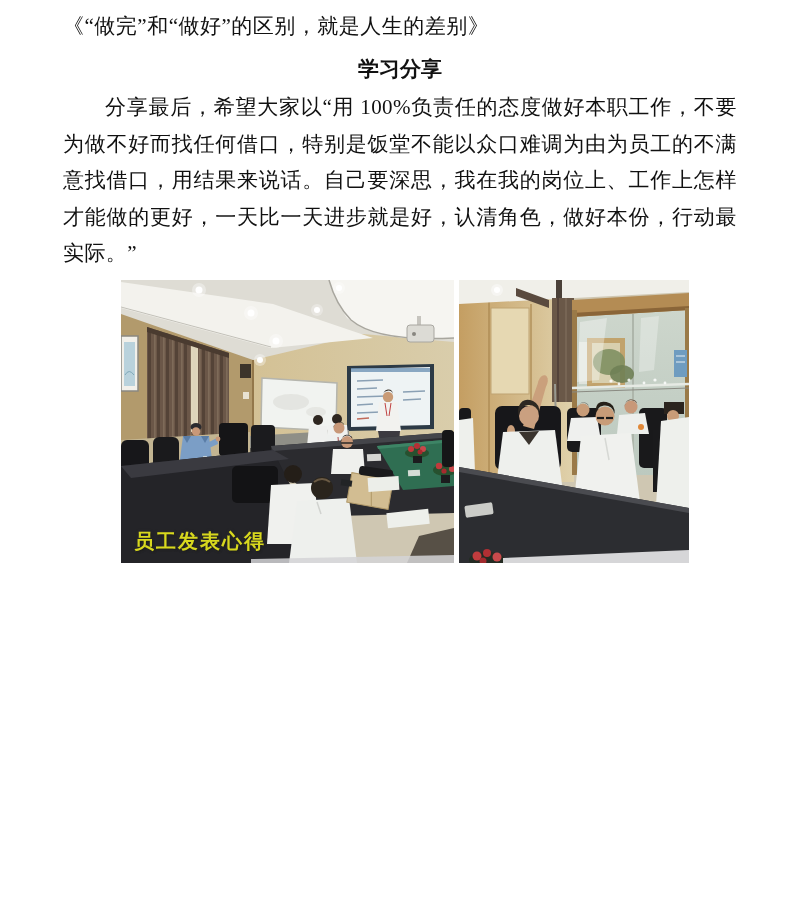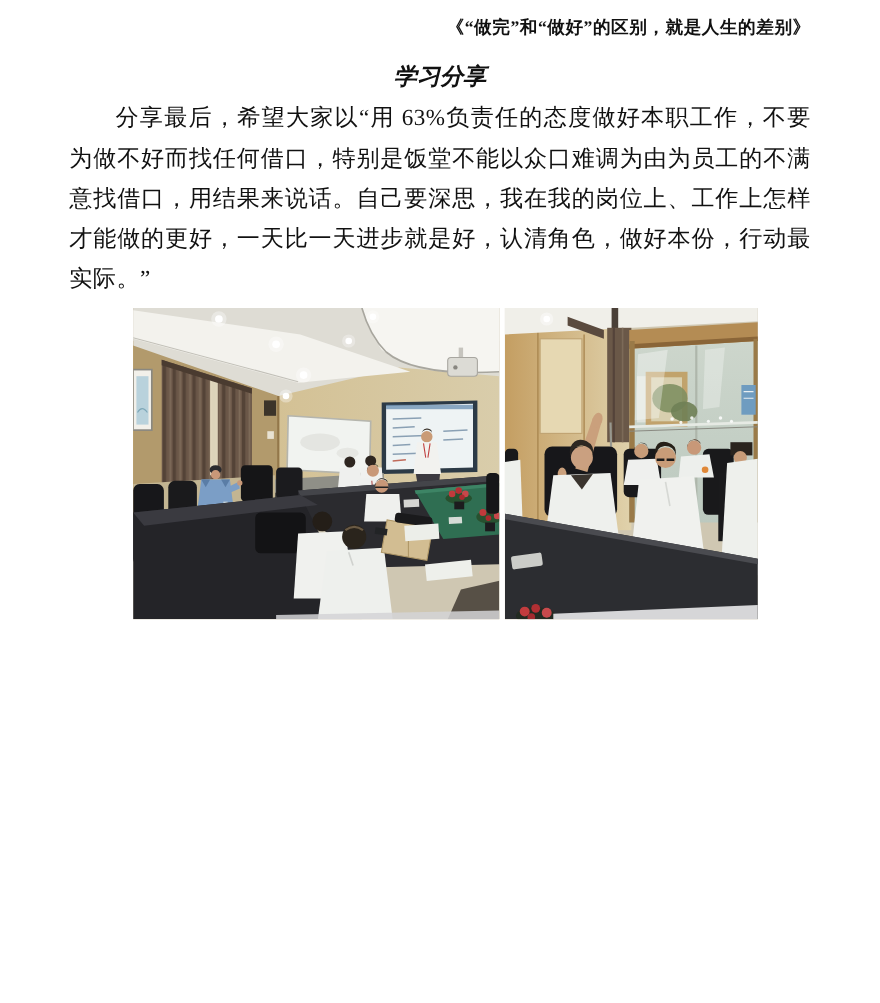--- a/index.html
+++ b/index.html
@@ -3,26 +3,26 @@
 <meta charset="utf-8">
 <style>
   html,body{margin:0;padding:0;background:#ffffff;}
   body{
     width:800px;height:912px;overflow:hidden;
     font-family:"Liberation Serif","DejaVu Serif",serif;
     color:#111;
   }
   .doc{width:800px;height:912px;box-sizing:border-box;padding:0 63px;}
   .doc-title{
-    font-size:16px;font-weight:bold;text-align:right;
+    font-size:21px;font-weight:normal;text-align:left;
     margin:12px 0 0 0;line-height:28px;letter-spacing:.5px;
   }
   .doc-subtitle{
     font-size:21px;font-weight:bold;text-align:center;
-    margin:15px 0 0 0;line-height:28px;font-style:italic;
+    margin:15px 0 0 0;line-height:28px;
   }
   .para{
     font-size:21px;line-height:36.6px;text-align:justify;
     text-indent:2em;margin:0;letter-spacing:.4px;
   }
   .para:first-of-type{margin-top:6px;}
   .para .lead{font-weight:bold;}
   .photos{
     display:flex;gap:5px;margin-left:58px;margin-top:8px;
   }
@@ -41,21 +41,21 @@
 </head>
 <body>
 
 <div class="doc">
 
   <h1 class="doc-title">《“做完”和“做好”的区别，就是人生的差别》</h1>
   <h2 class="doc-subtitle">学习分享</h2>
 
 
 
-  <p class="para">分享最后，希望大家以“用 63%负责任的态度做好本职工作，不要为做不好而找任何借口，特别是饭堂不能以众口难调为由为员工的不满意找借口，用结果来说话。自己要深思，我在我的岗位上、工作上怎样才能做的更好，一天比一天进步就是好，认清角色，做好本份，行动最实际。”</p>
+  <p class="para">分享最后，希望大家以“用 100%负责任的态度做好本职工作，不要为做不好而找任何借口，特别是饭堂不能以众口难调为由为员工的不满意找借口，用结果来说话。自己要深思，我在我的岗位上、工作上怎样才能做的更好，一天比一天进步就是好，认清角色，做好本份，行动最实际。”</p>
 
   <div class="photos">
 
     <div class="photo photo-left">
       <svg viewBox="0 0 333 283">
         <defs>
           <linearGradient id="wallL" x1="0" y1="0" x2="1" y2="0">
             <stop offset="0" stop-color="#c09a56"></stop>
             <stop offset="0.35" stop-color="#d3c093"></stop>
             <stop offset="1" stop-color="#d9cdab"></stop>
@@ -238,20 +238,21 @@
           <line x1="248" y1="198" x2="253" y2="226" stroke="#b09868" transform="rotate(10 249 211)"></line>
           <rect x="238" y="188" width="34" height="9" rx="3" fill="#1a1a1c" transform="rotate(8 255 192)"></rect>
           <rect x="220" y="200" width="11" height="6" fill="#222426" transform="rotate(8 225 203)"></rect>
           <rect x="247" y="197" width="31" height="14" fill="#eceee9" transform="rotate(-4 262 204)"></rect>
           <rect x="266" y="231" width="42" height="15" fill="#eef0eb" transform="rotate(-6 287 238)"></rect>
           <polygon points="298,256 333,248 333,283 286,283" fill="#575046"></polygon>
         </g>
 
         <polygon points="130,279 333,275 333,283 130,283" fill="#d4d4d6" opacity="0.85"></polygon>
       </svg>
+      <div class="photo-caption">员工发表心得</div>
     </div>
 
     <div class="photo photo-right">
       <svg viewBox="0 0 230 283">
         <defs>
           <linearGradient id="wallR" x1="0" y1="0" x2="1" y2="0">
             <stop offset="0" stop-color="#c49e62"></stop>
             <stop offset="1" stop-color="#e0d2ac"></stop>
           </linearGradient>
           <linearGradient id="glassG" x1="0" y1="0" x2="0" y2="1">

